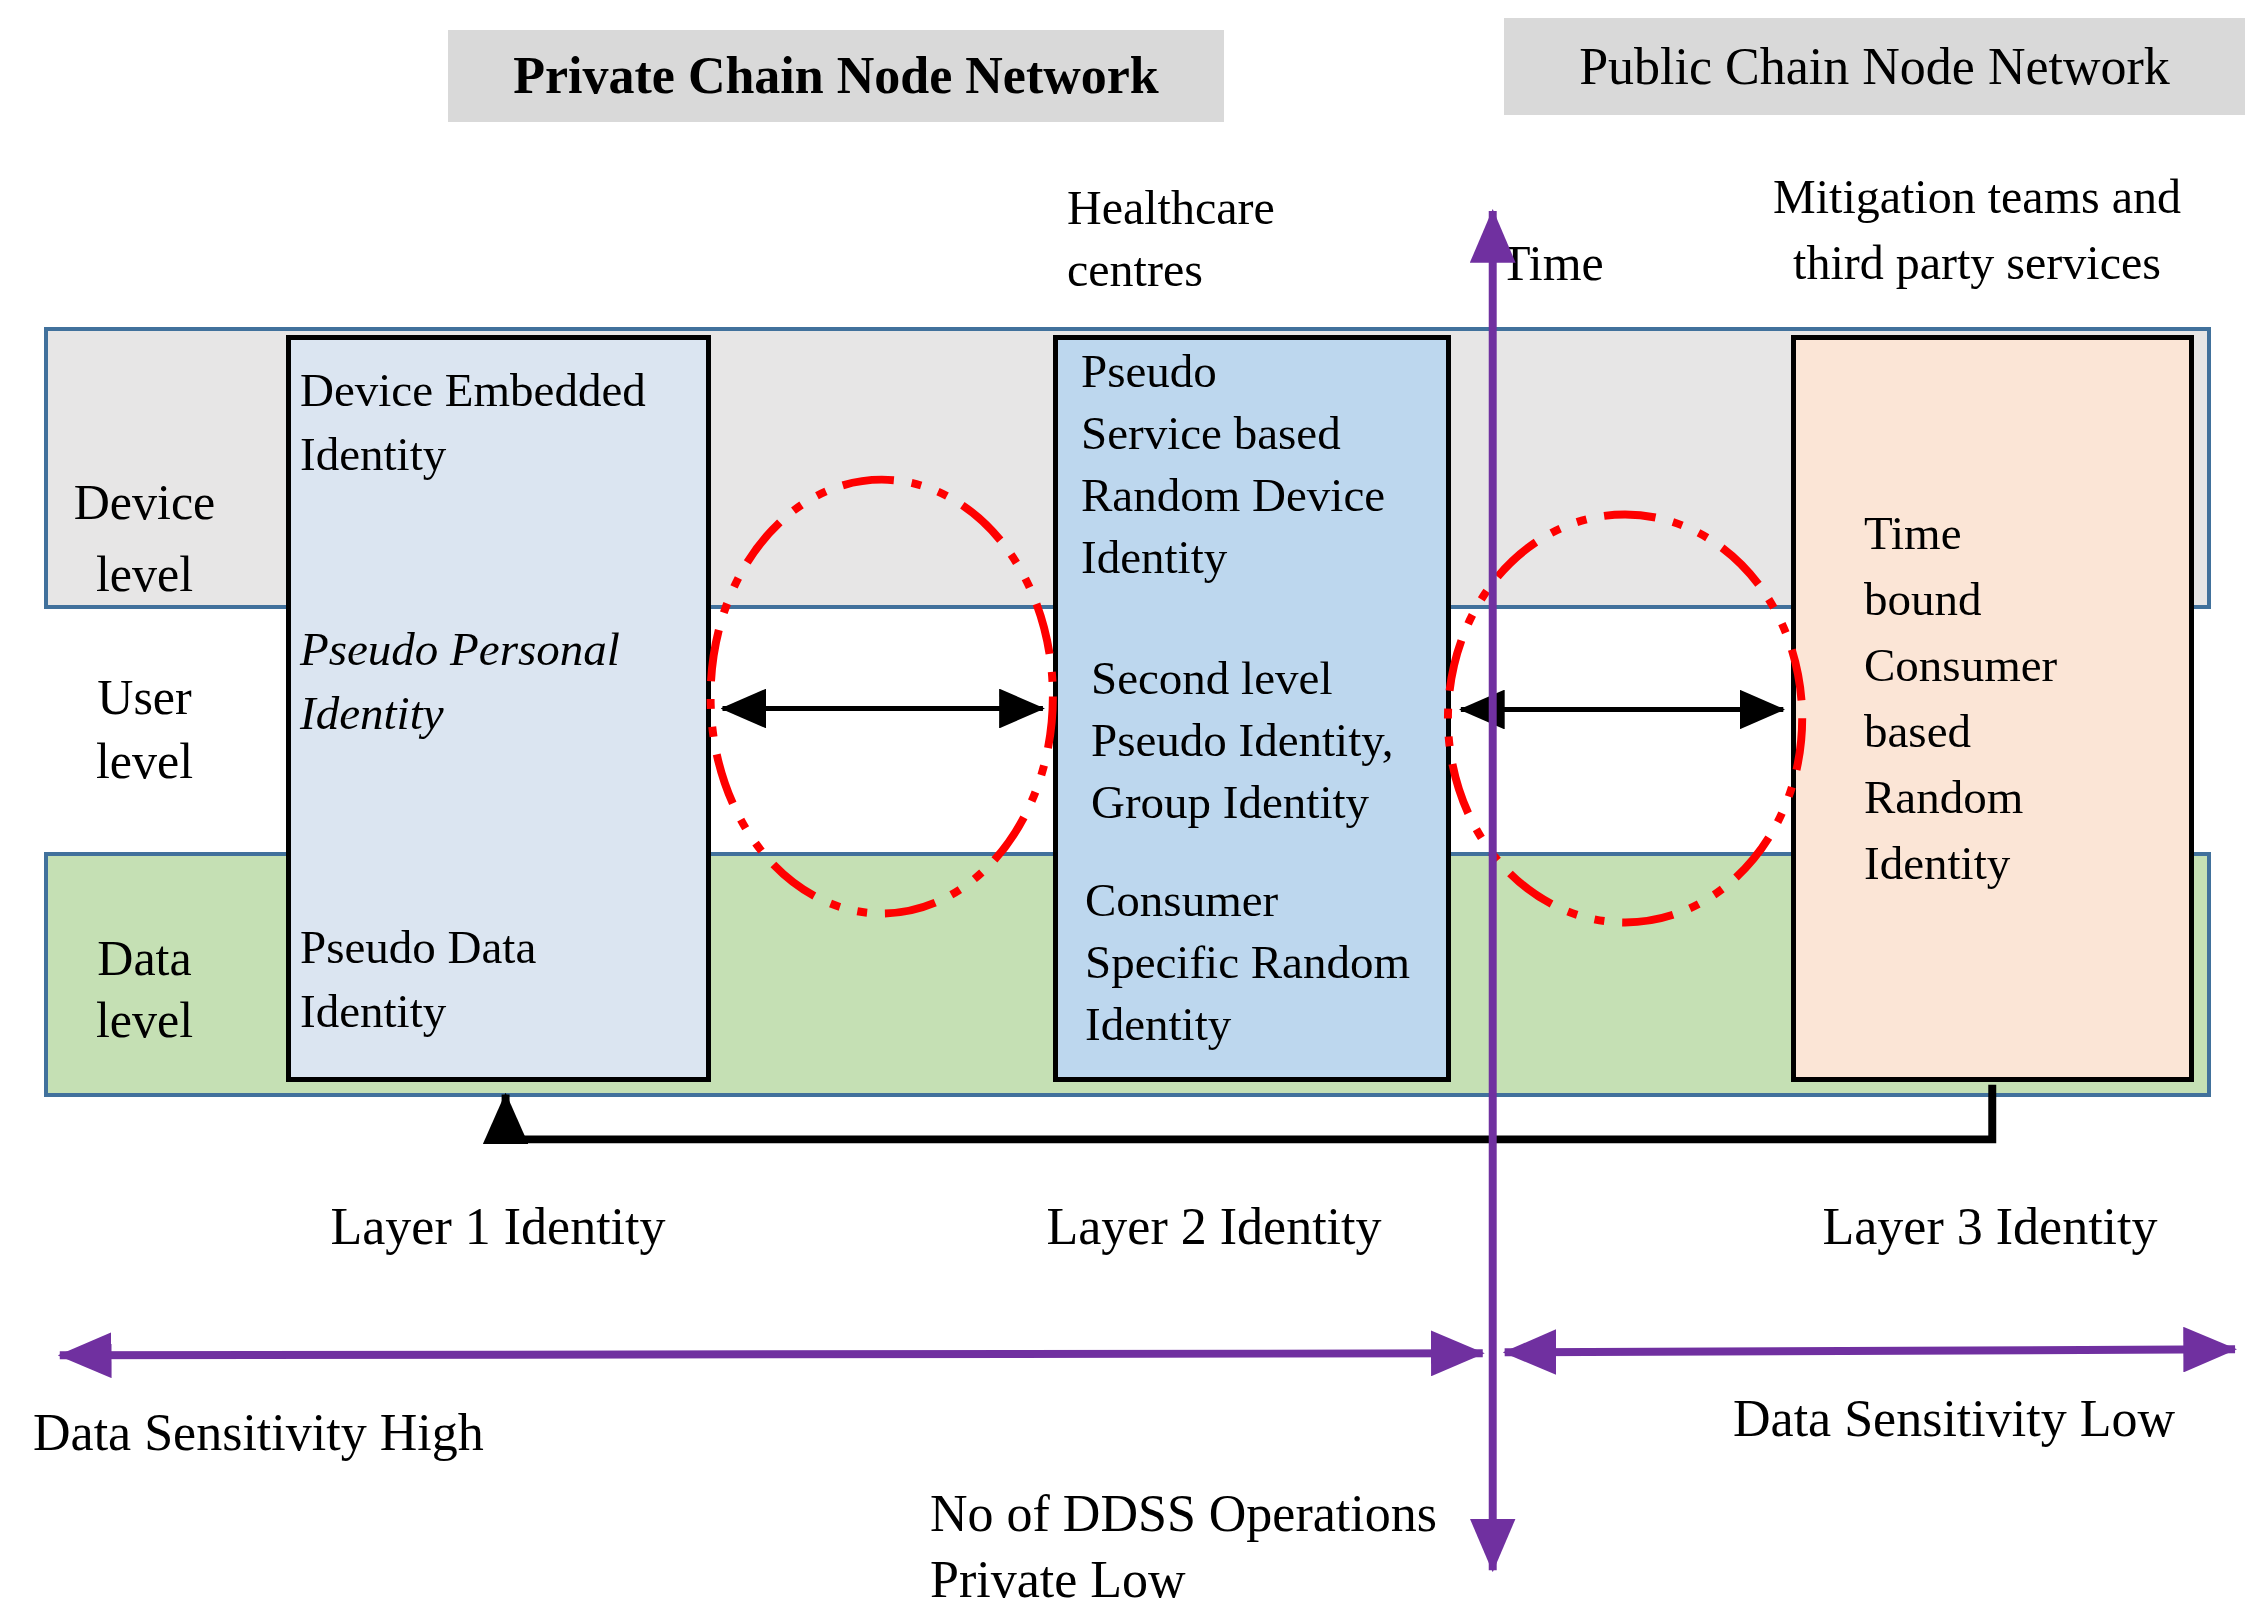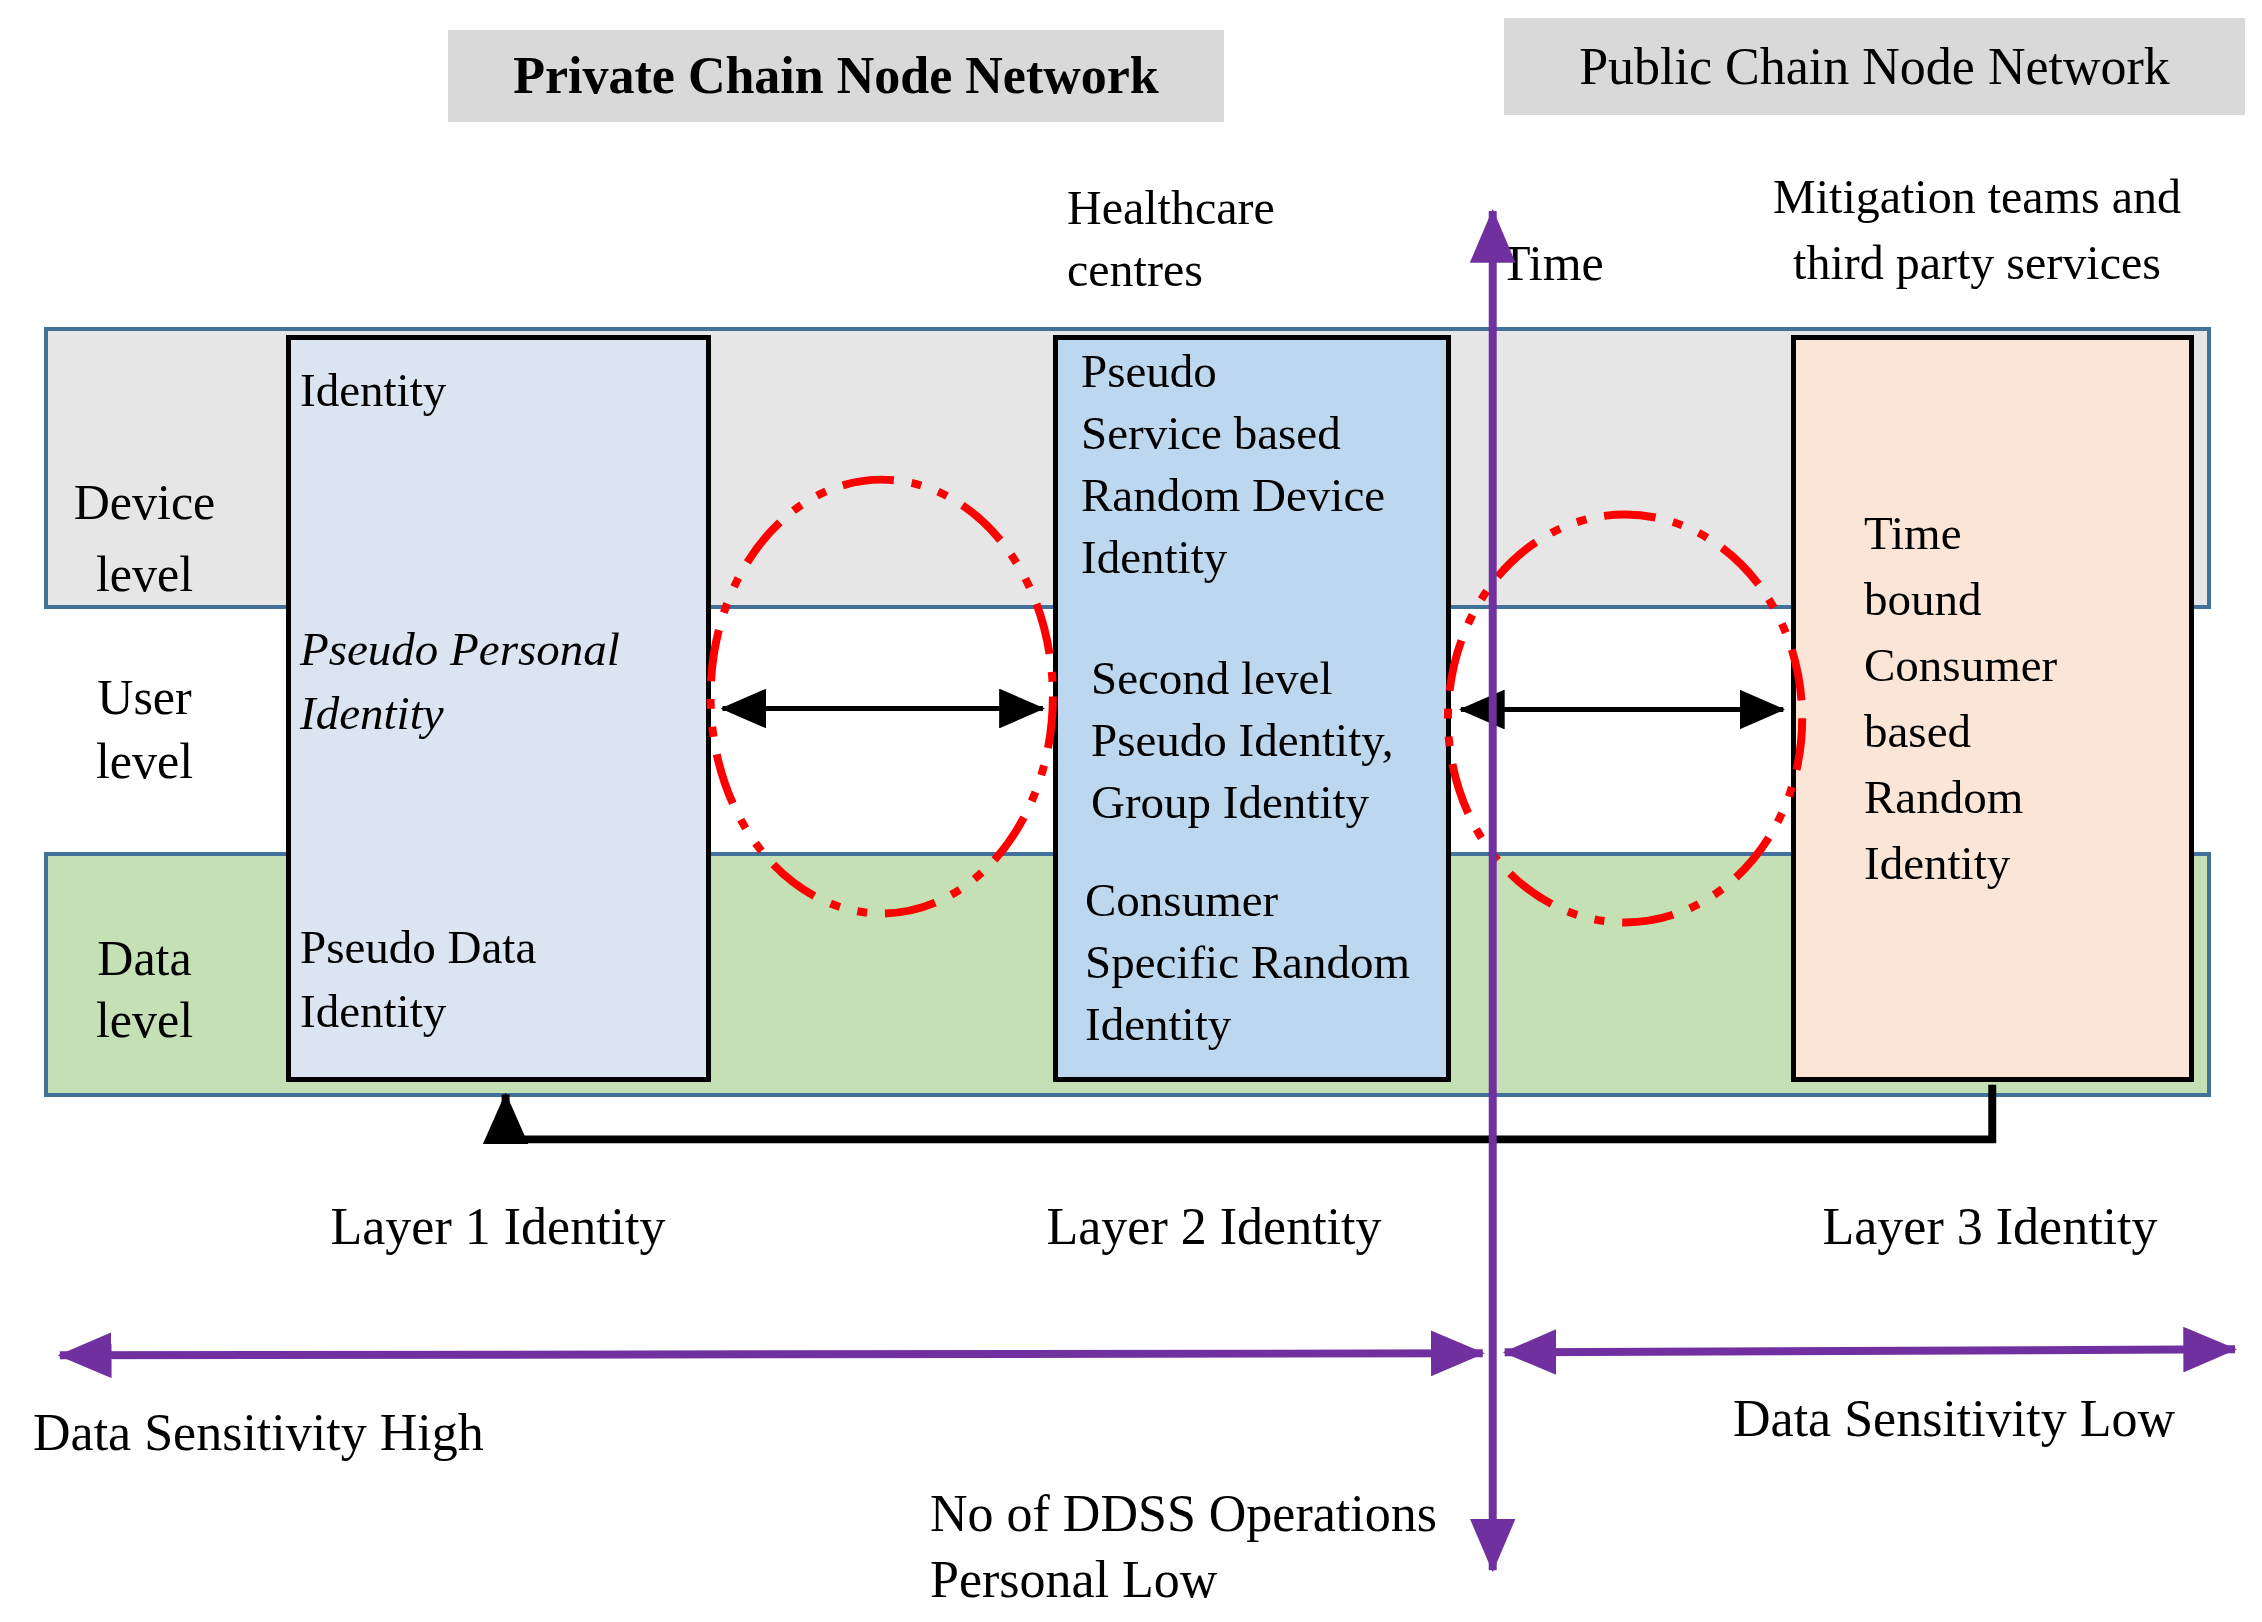--- a/index.html
+++ b/index.html
@@ -73,20 +73,21 @@
   <div class="level-label level-data">
     <div>Data</div>
     <div>level</div>
   </div>
 
   <div class="layer-box layer1-box"></div>
   <div class="layer-box layer2-box"></div>
   <div class="layer-box layer3-box"></div>
 
   <div class="box-text" style="left:300px;top:358px;">
+    <div>Device Embedded</div>
     <div>Identity</div>
   </div>
   <div class="box-text" style="left:300px;top:617px;font-style:italic;">
     <div>Pseudo Personal</div>
     <div>Identity</div>
   </div>
   <div class="box-text" style="left:300px;top:915px;">
     <div>Pseudo Data</div>
     <div>Identity</div>
   </div>
@@ -144,17 +145,17 @@
   </svg>
 
   <div class="bottom-label layer-id" style="left:289px;">Layer 1 Identity</div>
   <div class="bottom-label layer-id" style="left:1005px;">Layer 2 Identity</div>
   <div class="bottom-label layer-id" style="left:1781px;">Layer 3 Identity</div>
 
   <div class="bottom-label" style="left:33px;top:1403px;">Data Sensitivity High</div>
   <div class="bottom-label" style="left:1733px;top:1389px;">Data Sensitivity Low</div>
   <div class="bottom-label" style="left:930px;top:1481px;line-height:66px;">
     <div>No of DDSS Operations</div>
-    <div>Personal Low</div>
+    <div>Private Low</div>
   </div>
 
 </div>
 
 
 </body></html>

